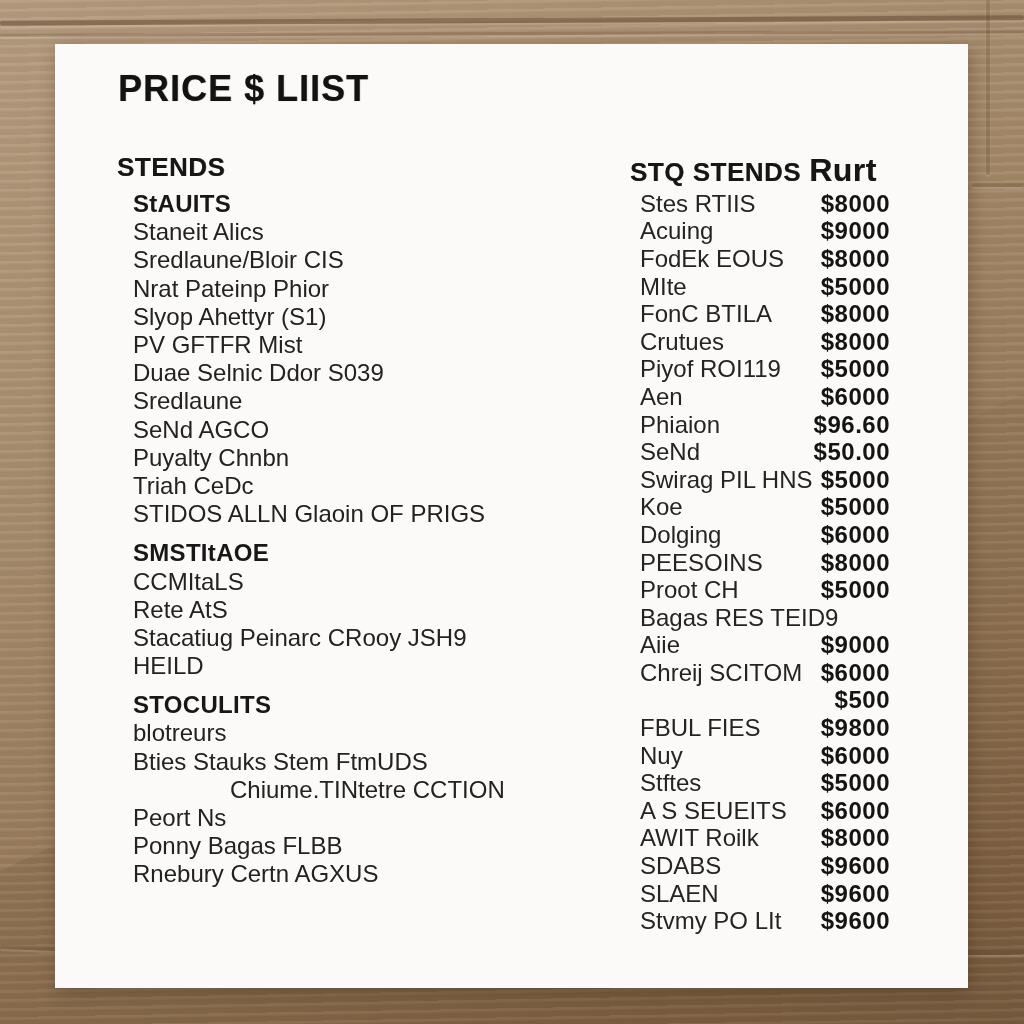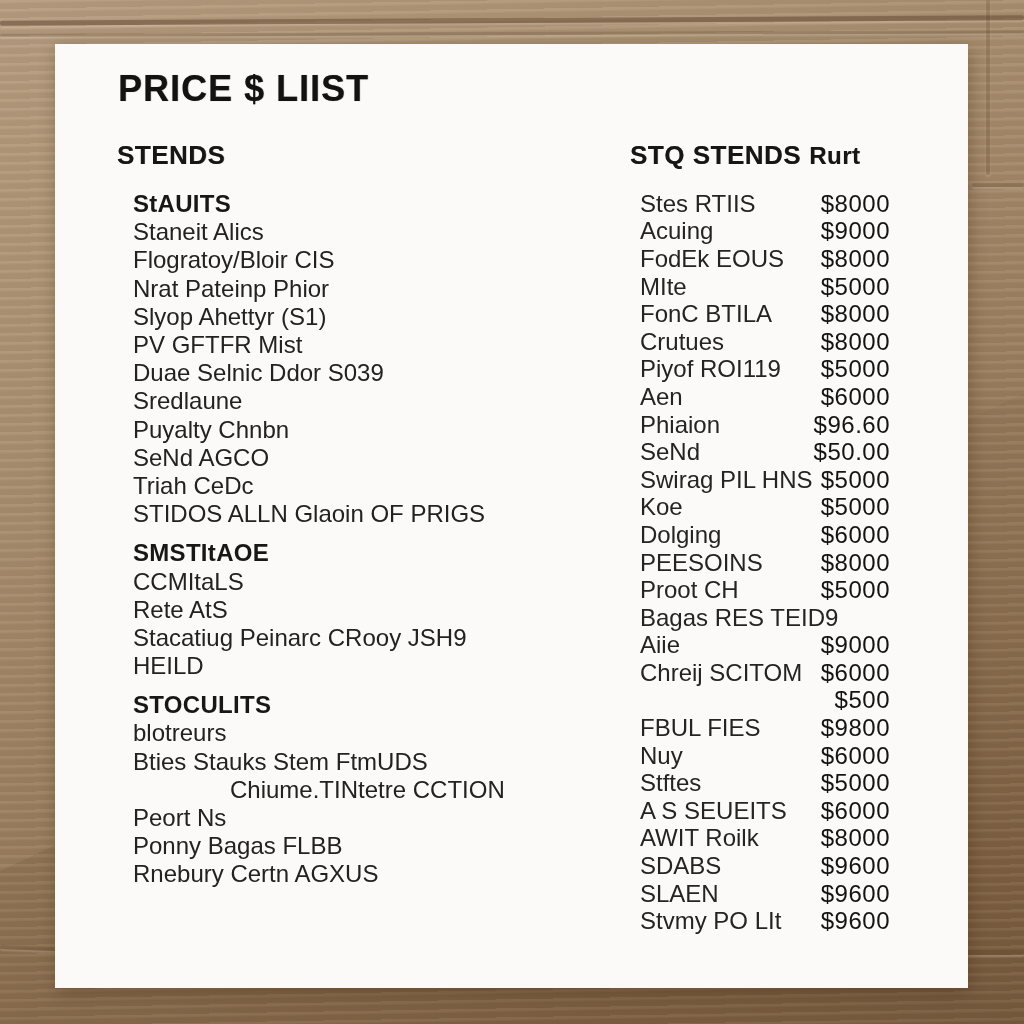--- a/index.html
+++ b/index.html
@@ -24,41 +24,41 @@
     position:absolute;left:55px;top:44px;width:913px;height:944px;
     background:#fbfaf8;
     box-shadow:2px 5px 16px rgba(60,40,20,0.35);
   }
   .page-title{
     position:absolute;left:118px;top:68px;
     font-size:36px;font-weight:700;color:#121212;letter-spacing:1px;
     text-shadow:0.4px 0.4px 0.7px rgba(20,20,20,0.55);
   }
   .col-header{
-    position:absolute;top:140px;font-size:26px;font-weight:700;color:#161616;
+    position:absolute;top:152px;font-size:26px;font-weight:700;color:#161616;
     letter-spacing:0.5px;text-shadow:0.3px 0.3px 0.6px rgba(20,20,20,0.5);
   }
   .col-header.left{left:117px;}
   .col-header.right{left:630px;}
-  .col-header .suffix{font-size:24px;font-weight:600;margin-left:8px;}
+  .col-header .suffix{font-size:32px;font-weight:600;margin-left:8px;}
   .list{
     position:absolute;color:#222;font-size:24px;
     filter:blur(0.25px);
   }
   #left-groups{left:133px;top:190px;width:440px;}
   #right-rows{left:640px;top:190px;width:250px;}
   .item,.group-header,.prow{
     height:28.2px;display:flex;align-items:center;white-space:nowrap;
   }
   .group-header{font-weight:700;color:#171717;letter-spacing:0.3px;}
   .group-header:not(:first-child){margin-top:11px;}
   .item.indent{padding-left:97px;}
   .prow{height:27.6px;justify-content:space-between;}
   .plabel{color:#242424;}
-  .pprice{font-weight:400;color:#141414;letter-spacing:0.5px;}
+  .pprice{font-weight:700;color:#141414;letter-spacing:0.5px;}
 </style>
 </head>
 <body>
 
 <div class="wood"></div>
 <div class="groove" style="left:0;top:18px;width:1024px;height:5px;transform:rotate(-0.3deg);"></div>
 <div class="groove faint" style="left:0;top:32px;width:1024px;height:3px;transform:rotate(-0.2deg);"></div>
 <div class="groove faint" style="left:986px;top:0;width:4px;height:175px;"></div>
 <div class="groove faint" style="left:972px;top:183px;width:52px;height:4px;"></div>
 <div class="groove faint" style="left:963px;top:950px;width:61px;height:5px;"></div>
@@ -70,28 +70,28 @@
 
 <div class="col-header left">STENDS</div>
 
 <div class="col-header right">
   <span>STQ STENDS</span><span class="suffix">Rurt</span>
 </div>
 
 <div class="list" id="left-groups">
     <div class="group-header">StAUITS</div>
     <div class="item">Staneit Alics</div>
-    <div class="item">Flogratoy/Bloir CIS</div>
+    <div class="item">Sredlaune/Bloir CIS</div>
     <div class="item">Nrat Pateinp Phior</div>
     <div class="item">Slyop Ahettyr (S1)</div>
     <div class="item">PV GFTFR Mist</div>
     <div class="item">Duae Selnic Ddor S039</div>
     <div class="item">Sredlaune</div>
+    <div class="item">SeNd AGCO</div>
     <div class="item">Puyalty Chnbn</div>
-    <div class="item">SeNd AGCO</div>
     <div class="item">Triah CeDc</div>
     <div class="item">STIDOS ALLN Glaoin OF PRIGS</div>
     <div class="group-header">SMSTItAOE</div>
     <div class="item">CCMItaLS</div>
     <div class="item">Rete AtS</div>
     <div class="item">Stacatiug Peinarc CRooy JSH9</div>
     <div class="item">HEILD</div>
     <div class="group-header">STOCULITS</div>
     <div class="item">blotreurs</div>
     <div class="item">Bties Stauks Stem FtmUDS</div>

